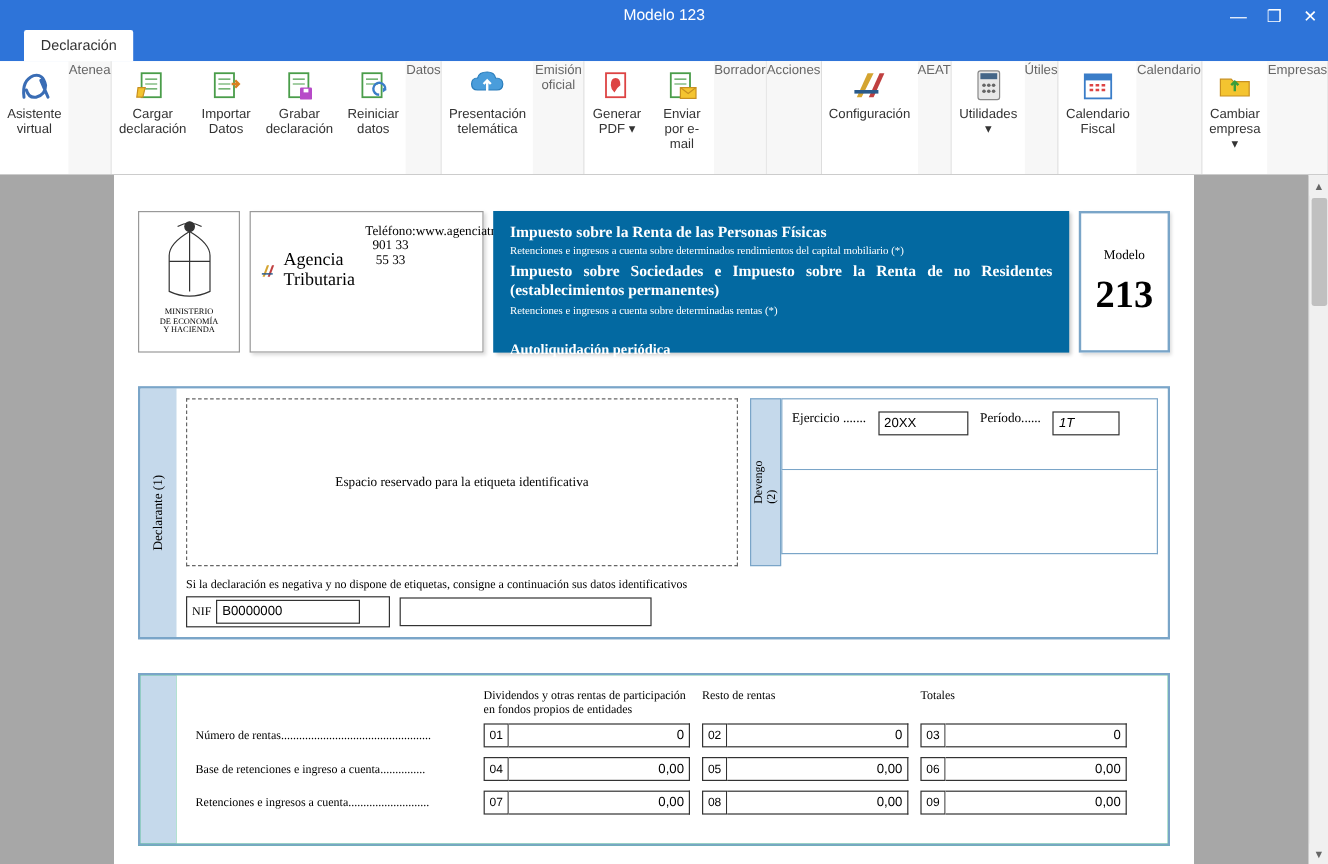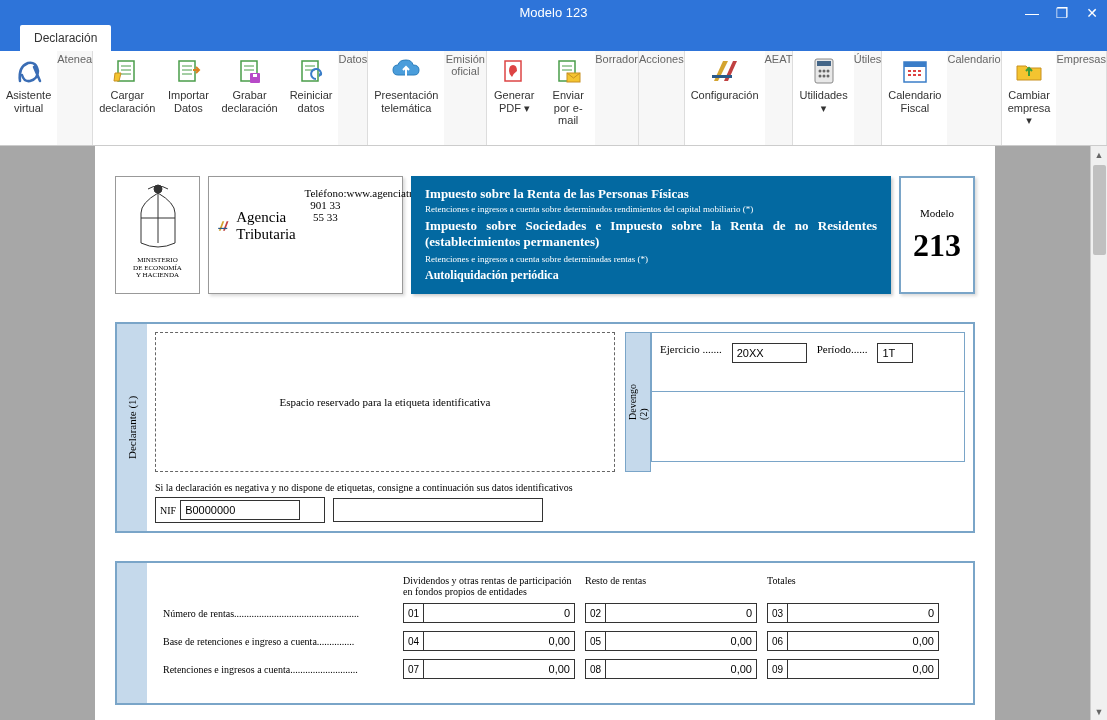--- a/index.html
+++ b/index.html
@@ -27,21 +27,21 @@
 .minist-box { width: 85px; border: 1px solid #999; padding: 6px 2px; display: flex; flex-direction: column; align-items: center; position: relative; height: 118px; }
 .minist-text { font-size: 7px; text-align: center; line-height: 1.1; font-family: "Times New Roman", serif; }
 .agencia-box { width: 195px; border: 1px solid #999; padding: 10px 8px; height: 118px; box-shadow: 2px 2px 3px rgba(0,0,0,0.15); display: flex; flex-direction: row; }
 .agencia-title { font-size: 15px; font-family: "Times New Roman", serif; display: flex; align-items: center; gap: 6px; margin-bottom: 18px; }
 .agencia-tel { font-size: 11px; font-family: "Times New Roman", serif; text-align: center; margin-bottom: 6px; }
 .agencia-url { font-size: 11px; font-family: "Times New Roman", serif; text-align: center; }
 .blue-box { flex: 1; background: #0369a1; color: #fff; padding: 10px 14px; height: 118px; box-shadow: 2px 2px 3px rgba(0,0,0,0.2); }
 .blue-h1 { font-size: 13px; font-weight: bold; font-family: "Times New Roman", serif; margin-bottom: 2px; }
 .blue-sub { font-size: 9px; font-family: "Times New Roman", serif; margin-bottom: 4px; }
 .blue-h2 { font-size: 13px; font-weight: bold; font-family: "Times New Roman", serif; margin-bottom: 4px; }
-.blue-auto { font-size: 12px; font-weight: bold; font-family: "Times New Roman", serif; margin-top: 4px; }
+.blue-auto { font-size: 12px; font-weight: bold; font-family: "Times New Roman", serif; margin-top: 20px; }
 .modelo-box { width: 76px; border: 2px solid #7aa5c8; display: flex; flex-direction: column; align-items: center; justify-content: center; height: 118px; box-shadow: 2px 2px 3px rgba(0,0,0,0.15); }
 .modelo-label { font-size: 11px; font-family: "Times New Roman", serif; margin-bottom: 8px; }
 .modelo-num { font-size: 32px; font-family: "Times New Roman", serif; font-weight: bold; }
 .section-a { display: flex; border: 2px solid #7aa5c8; background: #e0ecf5; margin-bottom: 28px; }
 .vert-label { width: 30px; background: #c5d9eb; display: flex; align-items: center; justify-content: center; writing-mode: vertical-rl; transform: rotate(180deg); font-size: 11px; font-family: "Times New Roman", serif; padding: 6px 0; }
 .section-a-body { flex: 1; background: #fff; padding: 8px; display: flex; flex-direction: column; }
 .section-a-top { display: flex; gap: 10px; }
 .etiq-box { flex: 1; border: 1px dashed #666; height: 140px; display: flex; align-items: center; justify-content: center; font-size: 11px; font-family: "Times New Roman", serif; }
 .devengo-area { width: 340px; display: flex; }
 .devengo-tab { width: 26px; background: #c5d9eb; border: 1px solid #7aa5c8; display: flex; align-items: center; justify-content: center; writing-mode: vertical-rl; transform: rotate(180deg); font-size: 10px; font-family: "Times New Roman", serif; }
@@ -319,21 +319,21 @@
           <div class="etiq-box">
             <span>Espacio reservado para la etiqueta identificativa</span>
           </div>
           <div class="devengo-area">
             <div class="devengo-tab" style="white-space:pre-line">Devengo
 (2)</div>
             <div class="devengo-fields" style="height:60px">
               <span class="dev-label">Ejercicio .......</span>
               <input class="dev-input" style="width: 75px;" value="20XX">
               <span class="dev-label">Período......</span>
-              <input class="dev-input" style="width: 36px;" value="1T">
+              <input class="dev-input" style="width: 56px; font-style: italic;" value="1T">
             </div>
           </div>
         </div>
         <div style="border:1px solid #7aa5c8;border-top:none;height:70px;margin-left:calc(100% - 340px + 26px);margin-top:-80px;margin-bottom:10px;width:314px;background:#fff"></div>
         <div class="neg-note">Si la declaración es negativa y no dispone de etiquetas, consigne a continuación sus datos identificativos</div>
         <div class="id-row">
           <div class="id-cell" style="width:170px">
             <span>NIF</span>
             <input class="id-input" style="width: 120px;" value="B0000000">
           </div>

